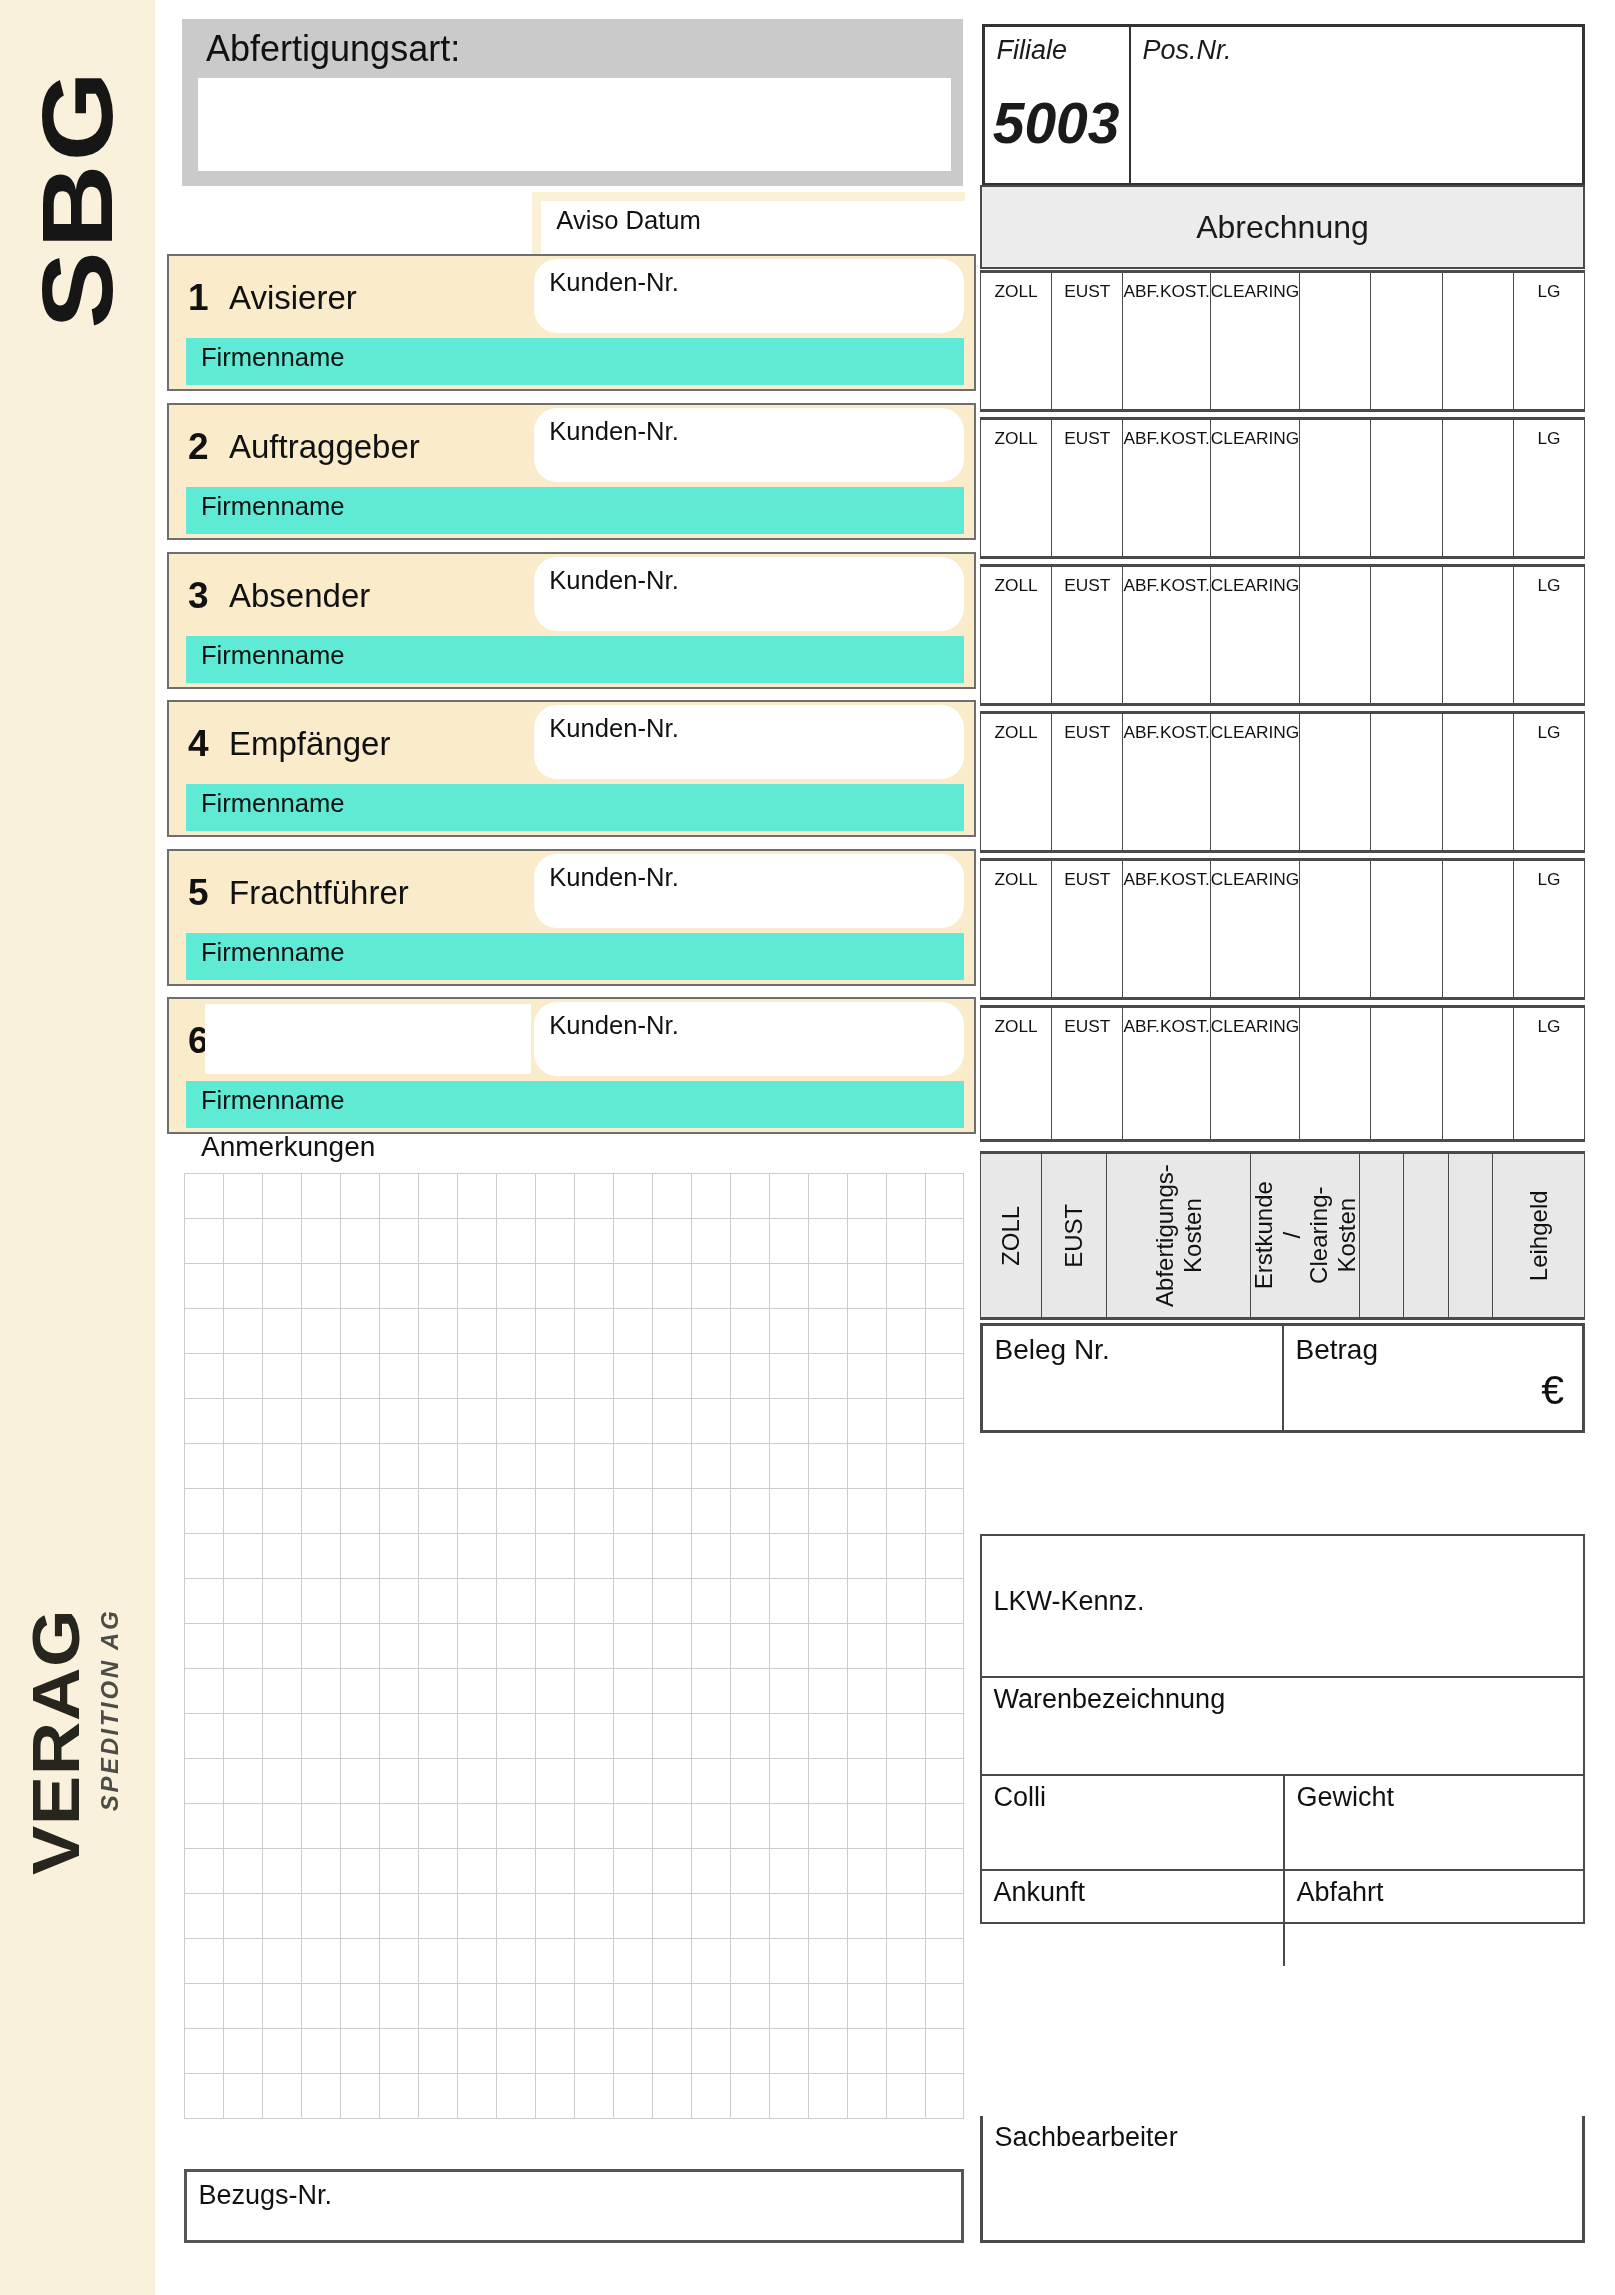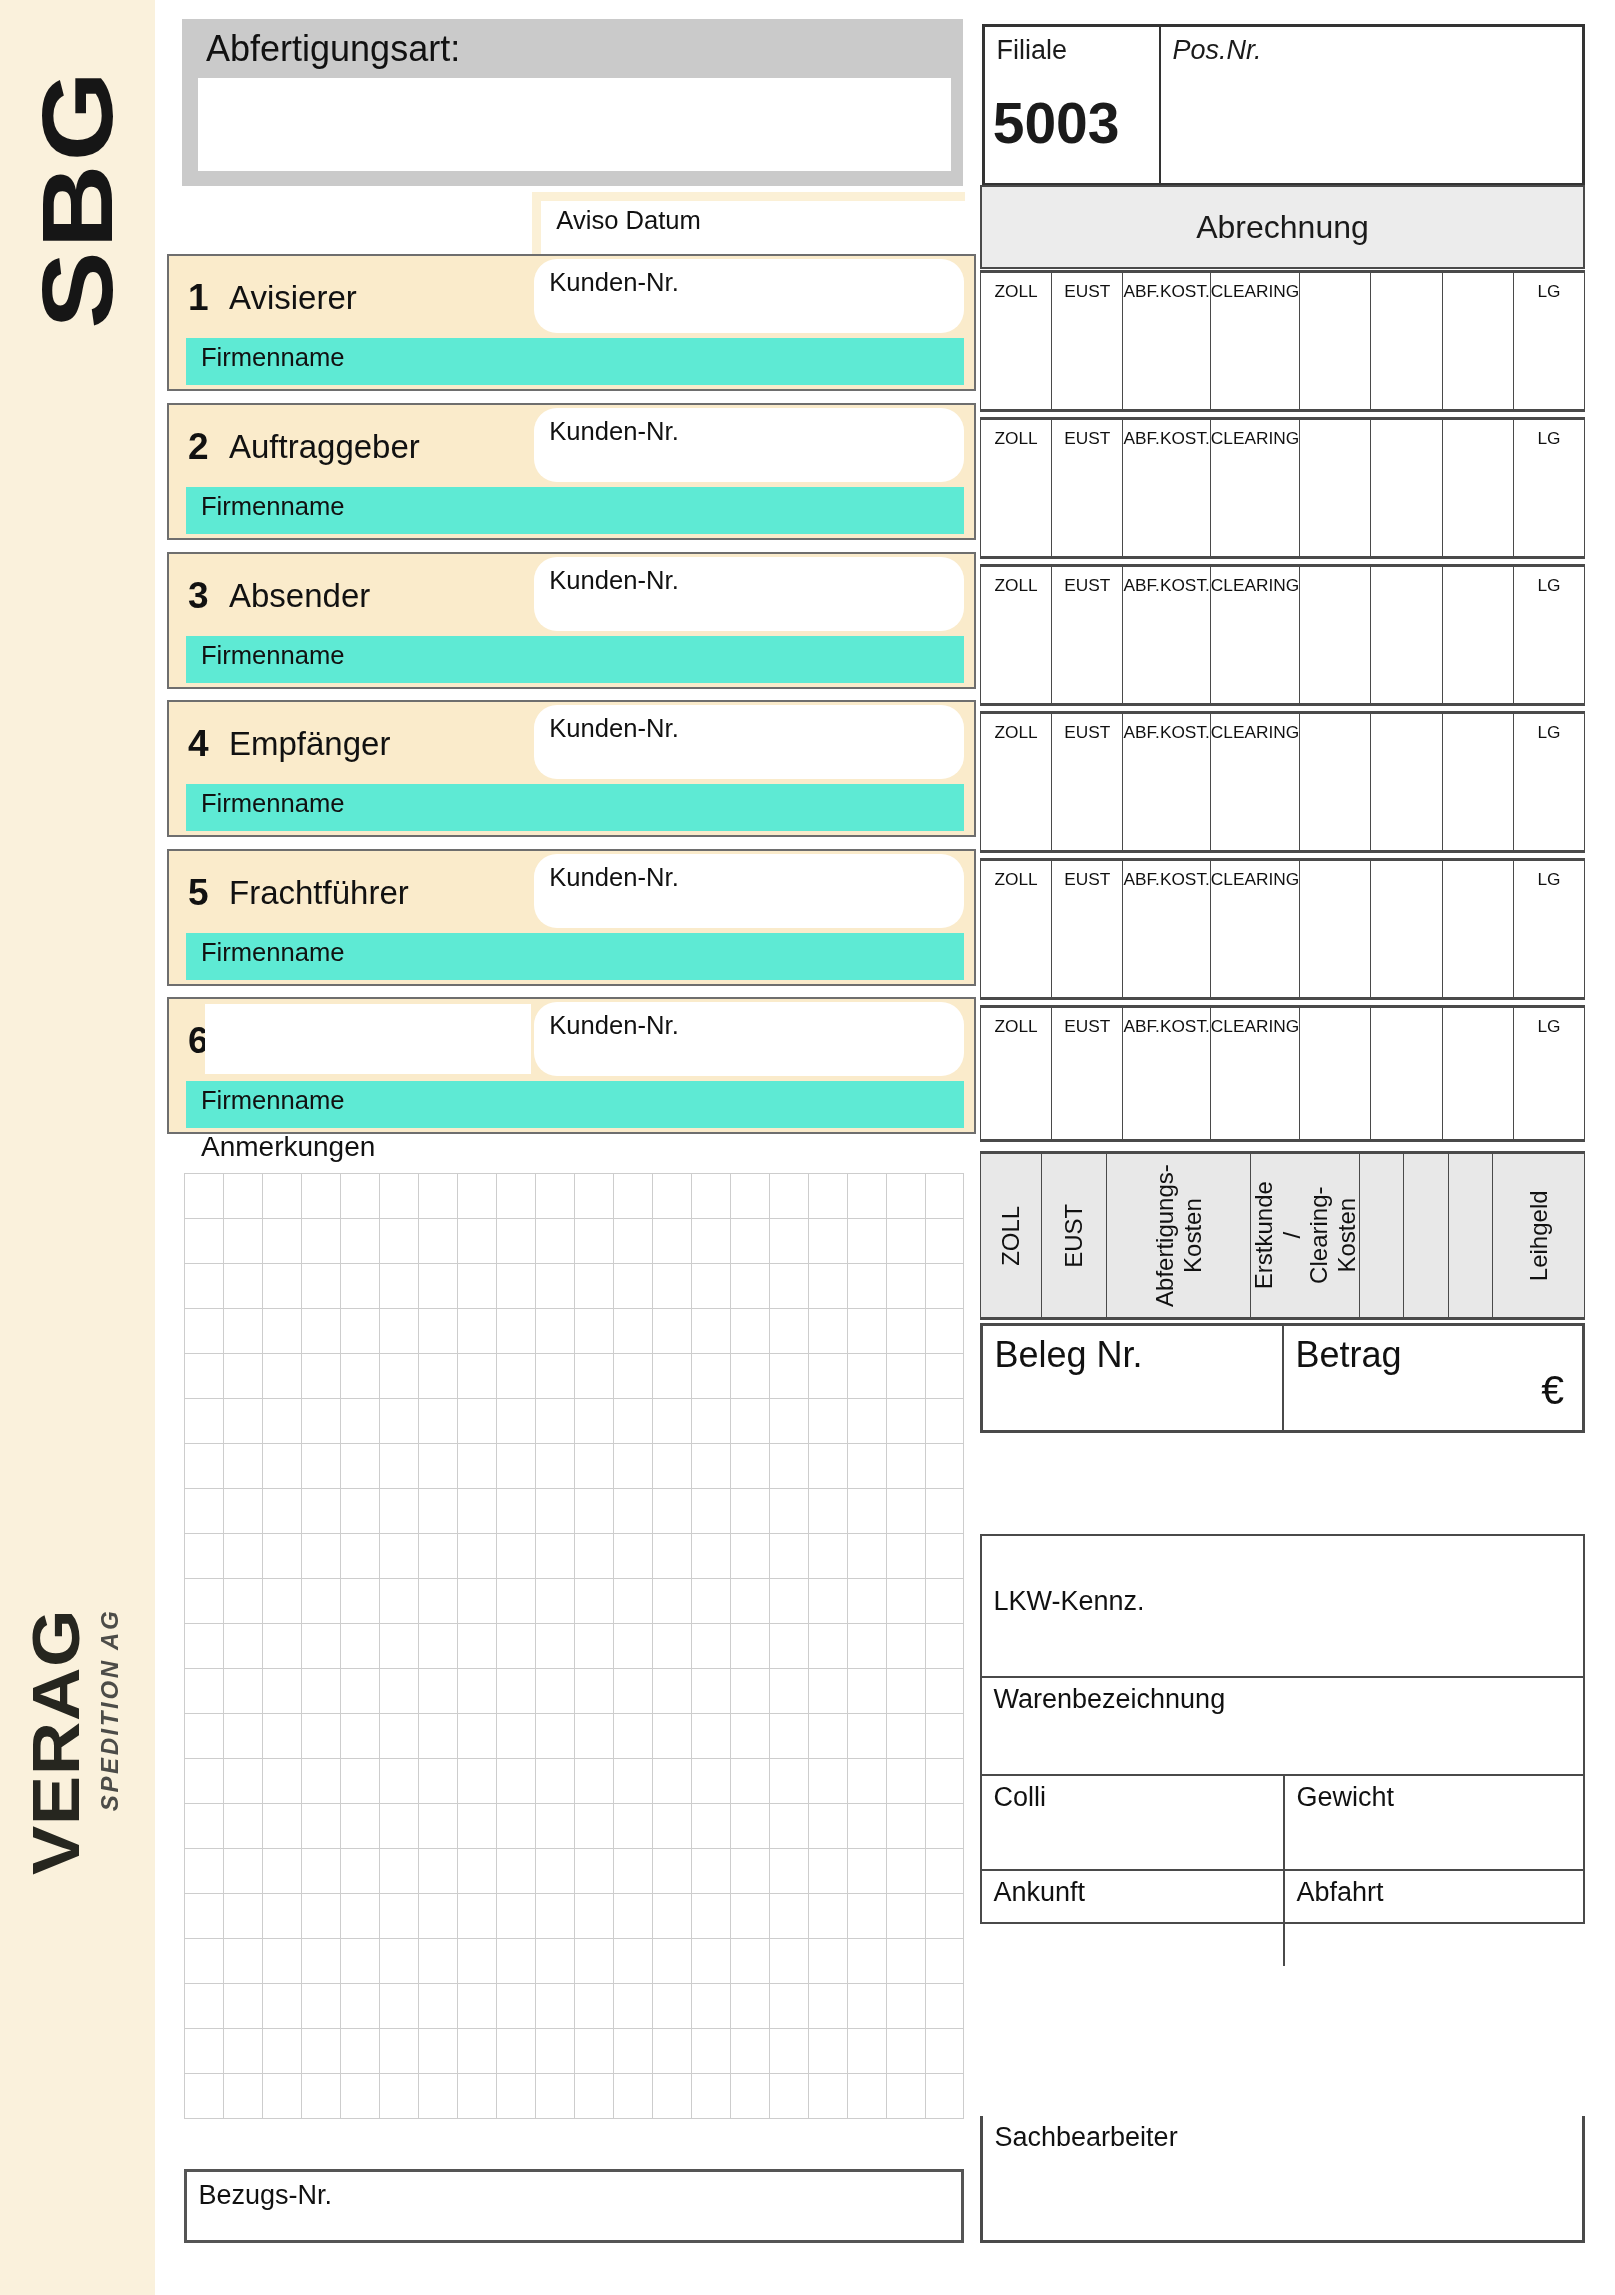--- a/index.html
+++ b/index.html
@@ -14,21 +14,21 @@
   .sbg{font-size:101px;font-weight:bold;letter-spacing:2.6px;color:#161616;transform:rotate(-90deg) scale(1.15,1);}
   .verag{font-size:66px;font-weight:bold;letter-spacing:0.6px;color:#26261f;transform:rotate(-90deg) scale(1.12,1);}
   .sped{font-size:24px;font-weight:bold;font-style:italic;letter-spacing:2.6px;color:#4c4c48;}
 
   
   .abfbox{left:182px;top:19px;width:781px;height:167px;background:#CACACA;}
   .abflabel{left:206px;top:28px;font-size:36px;color:#111;}
   .abfinput{left:198px;top:78px;width:753px;height:93px;background:#fff;}
   .filtable{left:982px;top:24px;width:603px;height:162px;border:3.8px solid #333;background:#fff;display:flex;}
   .filcell{position:relative;box-sizing:border-box;height:100%;}
-  .filcell.first{width:176px;border-right:2.6px solid #333;}
+  .filcell.first{width:146px;border-right:2.6px solid #333;font-style:italic;}
   .filcell.second{flex:1;font-style:italic;}
   .fillabel{position:absolute;left:11.5px;top:7.7px;font-size:27px;}
   .filvalue{position:absolute;left:7.7px;top:63px;font-size:57px;font-weight:bold;letter-spacing:0px;}
 
   
   .abrheader{left:980px;top:185px;width:605px;height:84px;background:#ECECEC;border:2.6px solid #4A4A4A;
              display:flex;align-items:center;justify-content:center;font-size:32px;}
   .abr-group{left:980px;width:605px;background:#fff;border-top:3.2px solid #4A4A4A;border-bottom:3.2px solid #4A4A4A;
              border-left:1.9px solid #4A4A4A;border-right:1.9px solid #4A4A4A;display:flex;}
   .abr-cell{flex:1;border-right:1.9px solid #4A4A4A;text-align:center;padding-top:7.7px;box-sizing:border-box;}
@@ -36,21 +36,21 @@
   .abr-cell span{font-size:17.3px;letter-spacing:0px;color:#111;}
   .vlabels{left:980px;top:1151px;width:605px;height:169px;border-top:3.2px solid #4A4A4A;border-bottom:3.2px solid #4A4A4A;
            border-left:1.9px solid #4A4A4A;border-right:1.9px solid #4A4A4A;display:flex;background:#E8E8E8;}
   .vl-cell{flex:1;border-right:1.9px solid #4A4A4A;display:flex;align-items:center;justify-content:center;box-sizing:border-box;}
   .vl-cell:last-child{border-right:none;}
   .vl-cell span{transform:rotate(-90deg);white-space:pre-line;text-align:center;font-size:24px;line-height:1.15;color:#111;}
   .belegrow{left:980px;top:1323px;width:605px;height:110px;display:flex;}
   .beleg,.betrag{position:relative;box-sizing:border-box;background:#fff;border:3.2px solid #4A4A4A;height:100%;}
   .beleg{width:303px;border-right:1.9px solid #4A4A4A;}
   .betrag{flex:1;border-left:1.9px solid #4A4A4A;padding-left:24px;}
-  .boxlabel{position:absolute;left:11.5px;top:7.7px;font-size:36px;color:#111;}
+  .boxlabel{position:absolute;left:11.5px;top:7.7px;font-size:28px;color:#111;}
   .euro{position:absolute;right:18px;top:41px;font-size:41px;color:#111;}
 
   
   .party{left:167px;width:809px;height:137px;background:#FAEBCB;border:2.6px solid #6E6E6E;}
   .p-num{position:absolute;left:19px;top:20.5px;font-size:37px;font-weight:bold;color:#111;}
   .p-label{position:absolute;left:60px;top:23px;font-size:33px;color:#111;}
   .p-kunden{position:absolute;left:365px;top:3.2px;width:430px;height:74px;background:#fff;border-radius:23px;}
   .p-kundenlabel{position:absolute;left:15.3px;top:9px;font-size:25.6px;color:#111;}
   .p-firma{position:absolute;left:16.6px;top:82px;width:778px;height:47px;background:#5eead4;}
   .p-firmalabel{position:absolute;left:15.3px;top:5.1px;font-size:25.6px;color:#111;}

